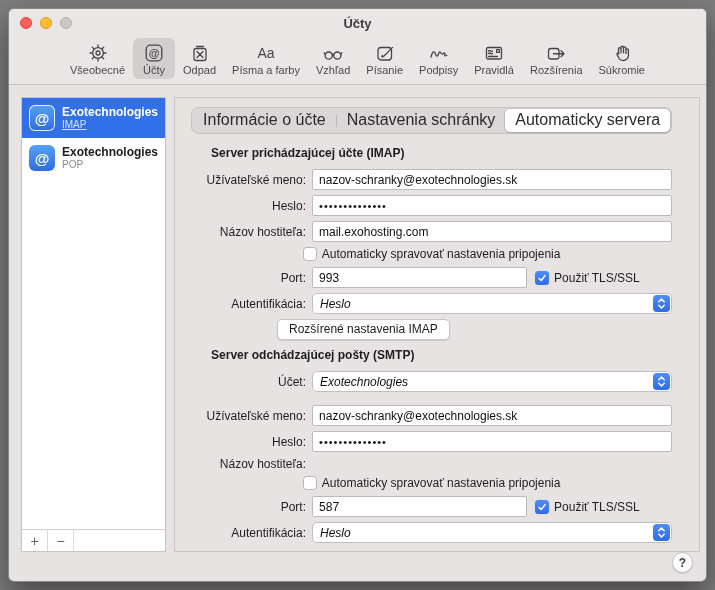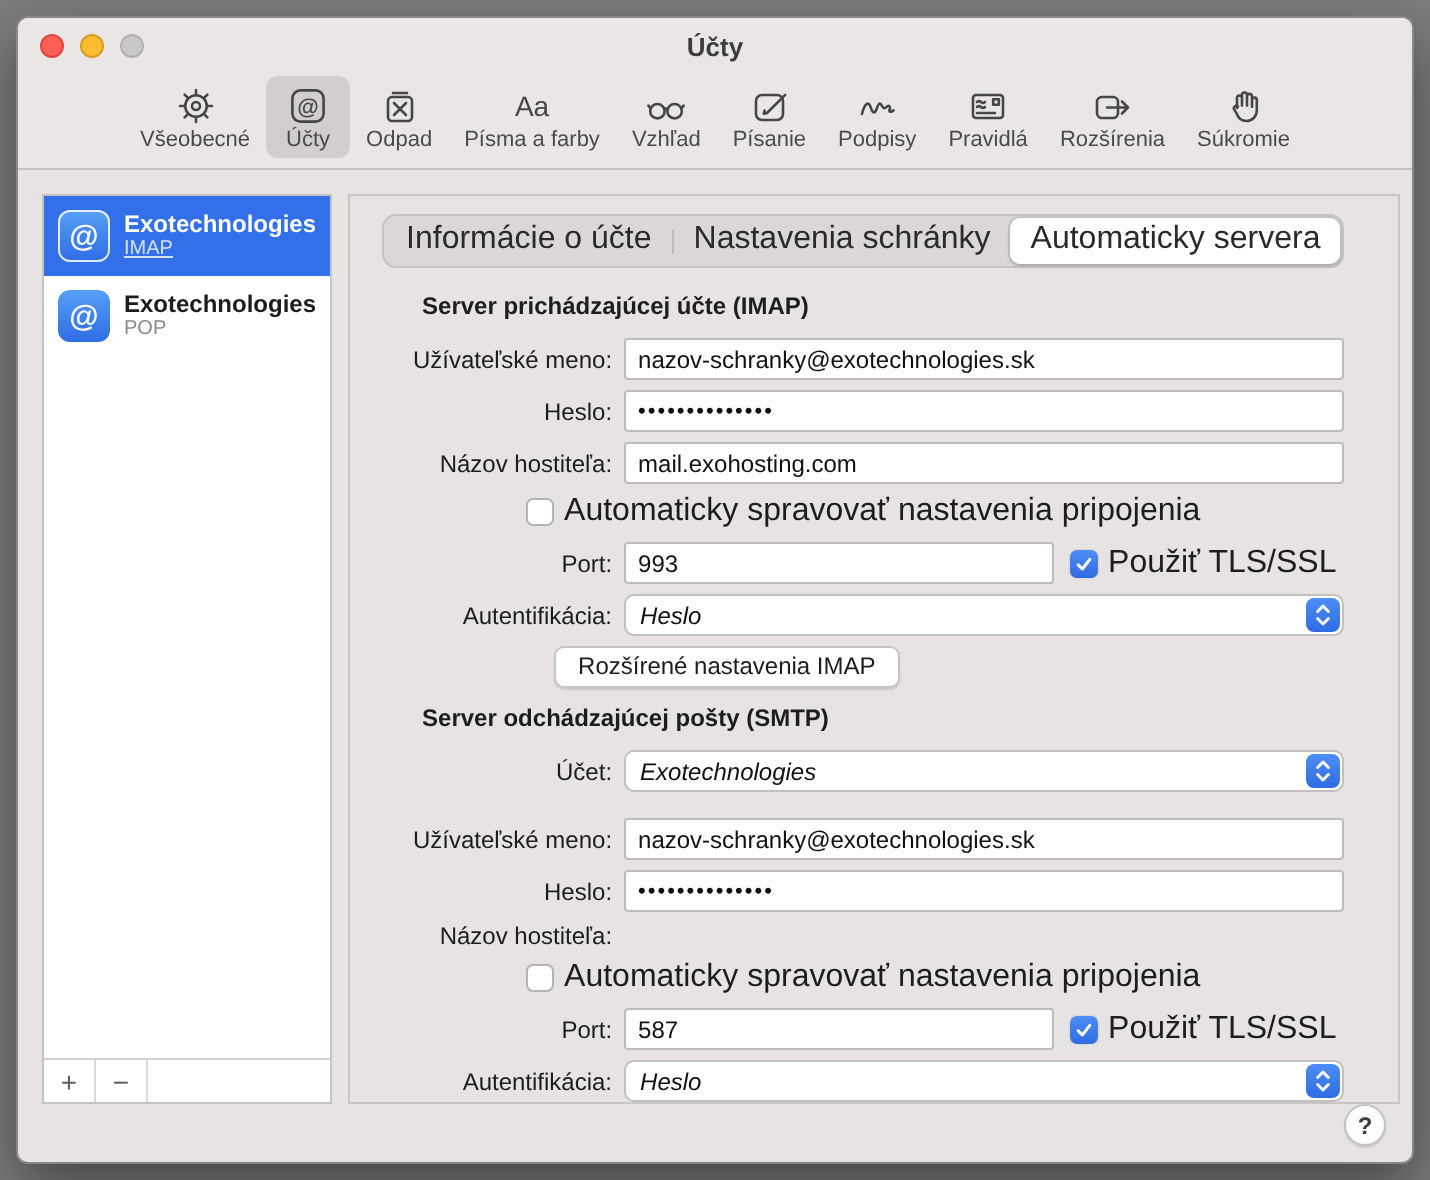--- a/index.html
+++ b/index.html
@@ -61,21 +61,21 @@
   .form-row{ display:flex; align-items:center; margin-bottom:5px; }
   .row-label{ width:121px; flex:0 0 121px; text-align:right; padding-right:6px; font-size:12px; color:#1d1d1f; }
   .text-field{ flex:1; height:21px; border:1px solid #bdbab9; background:#fff; border-radius:2px;
     font-size:12px; color:#111; padding:0 6px; font-family:inherit; outline:none; min-width:0; }
   .text-field.pw{ letter-spacing:1px; font-size:11px; }
   .text-field.port-field{ flex:0 0 215px; }
   .center-row{ justify-content:center; margin-bottom:6px; }
   .checkbox{ width:14px; height:14px; border-radius:3.5px; flex:0 0 14px; display:flex; align-items:center; justify-content:center; }
   .checkbox.unchecked{ background:#fff; border:1px solid #b6b3b2; }
   .checkbox.checked{ background:linear-gradient(#4f8df5,var(--accent,#2f66e2)); box-shadow:0 0 1px rgba(0,0,0,.2); }
-  .check-label{ font-size:16px; color:#1d1d1f; margin-left:5px; white-space:nowrap; }
+  .check-label{ font-size:12px; color:#1d1d1f; margin-left:5px; white-space:nowrap; }
   .tls-check{ margin-left:8px; }
   .popup{ position:relative; flex:1; height:21px; background:#fff; border:1px solid #c2bfbe; border-radius:5px;
     display:flex; align-items:center; padding:0 24px 0 7px; font-size:12px; color:#111;font-style:italic; }
   .popup-caret{ position:absolute; right:1px; top:1px; bottom:1px; width:17px; border-radius:4px;
     background:linear-gradient(#4f8df5,var(--accent,#2f66e2)); display:flex; align-items:center; justify-content:center; }
   .push-btn{ background:#fff; border:1px solid #c7c4c3; border-radius:5px; box-shadow:0 1px 1px rgba(0,0,0,.12);
     font-size:12px; color:#1d1d1f; padding:2px 11px 3px; font-family:inherit; cursor:default; }
   .advanced-row{ margin:1px 0 8px 86px; }
   .smtp-gap{ height:8px; }
   .help-btn{ position:absolute; right:13px; bottom:8px; width:21px; height:21px; border-radius:50%;

